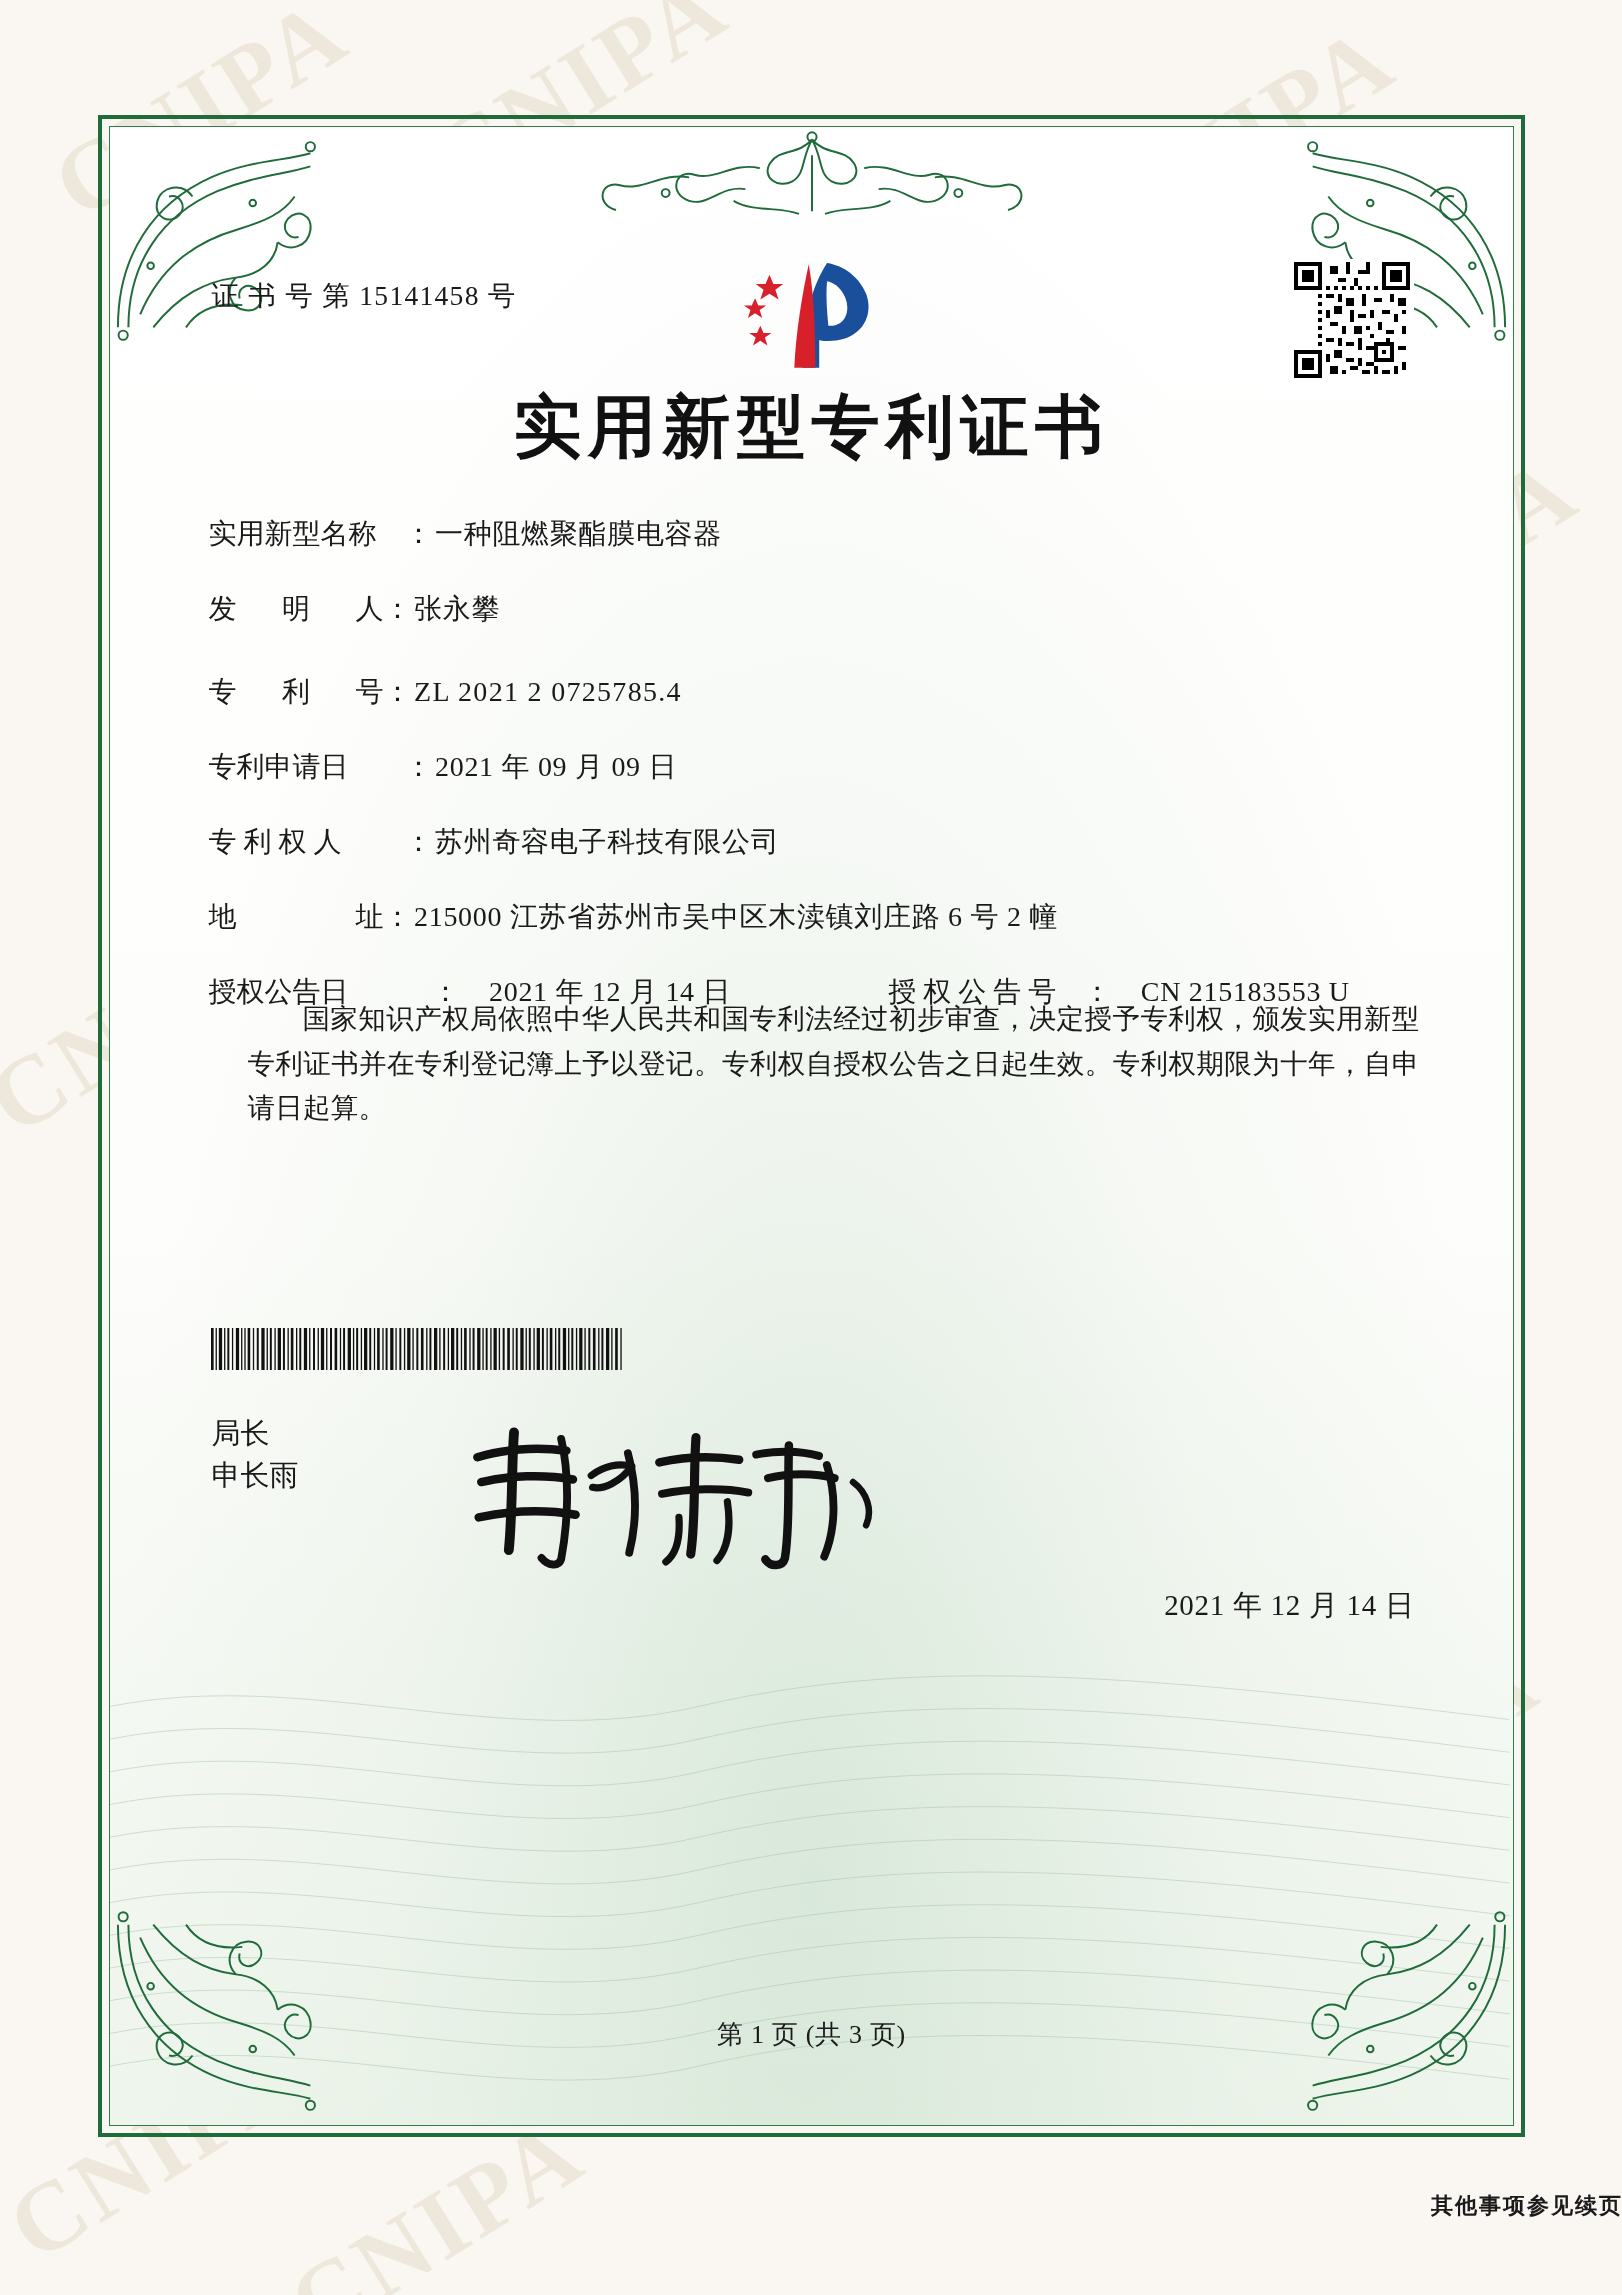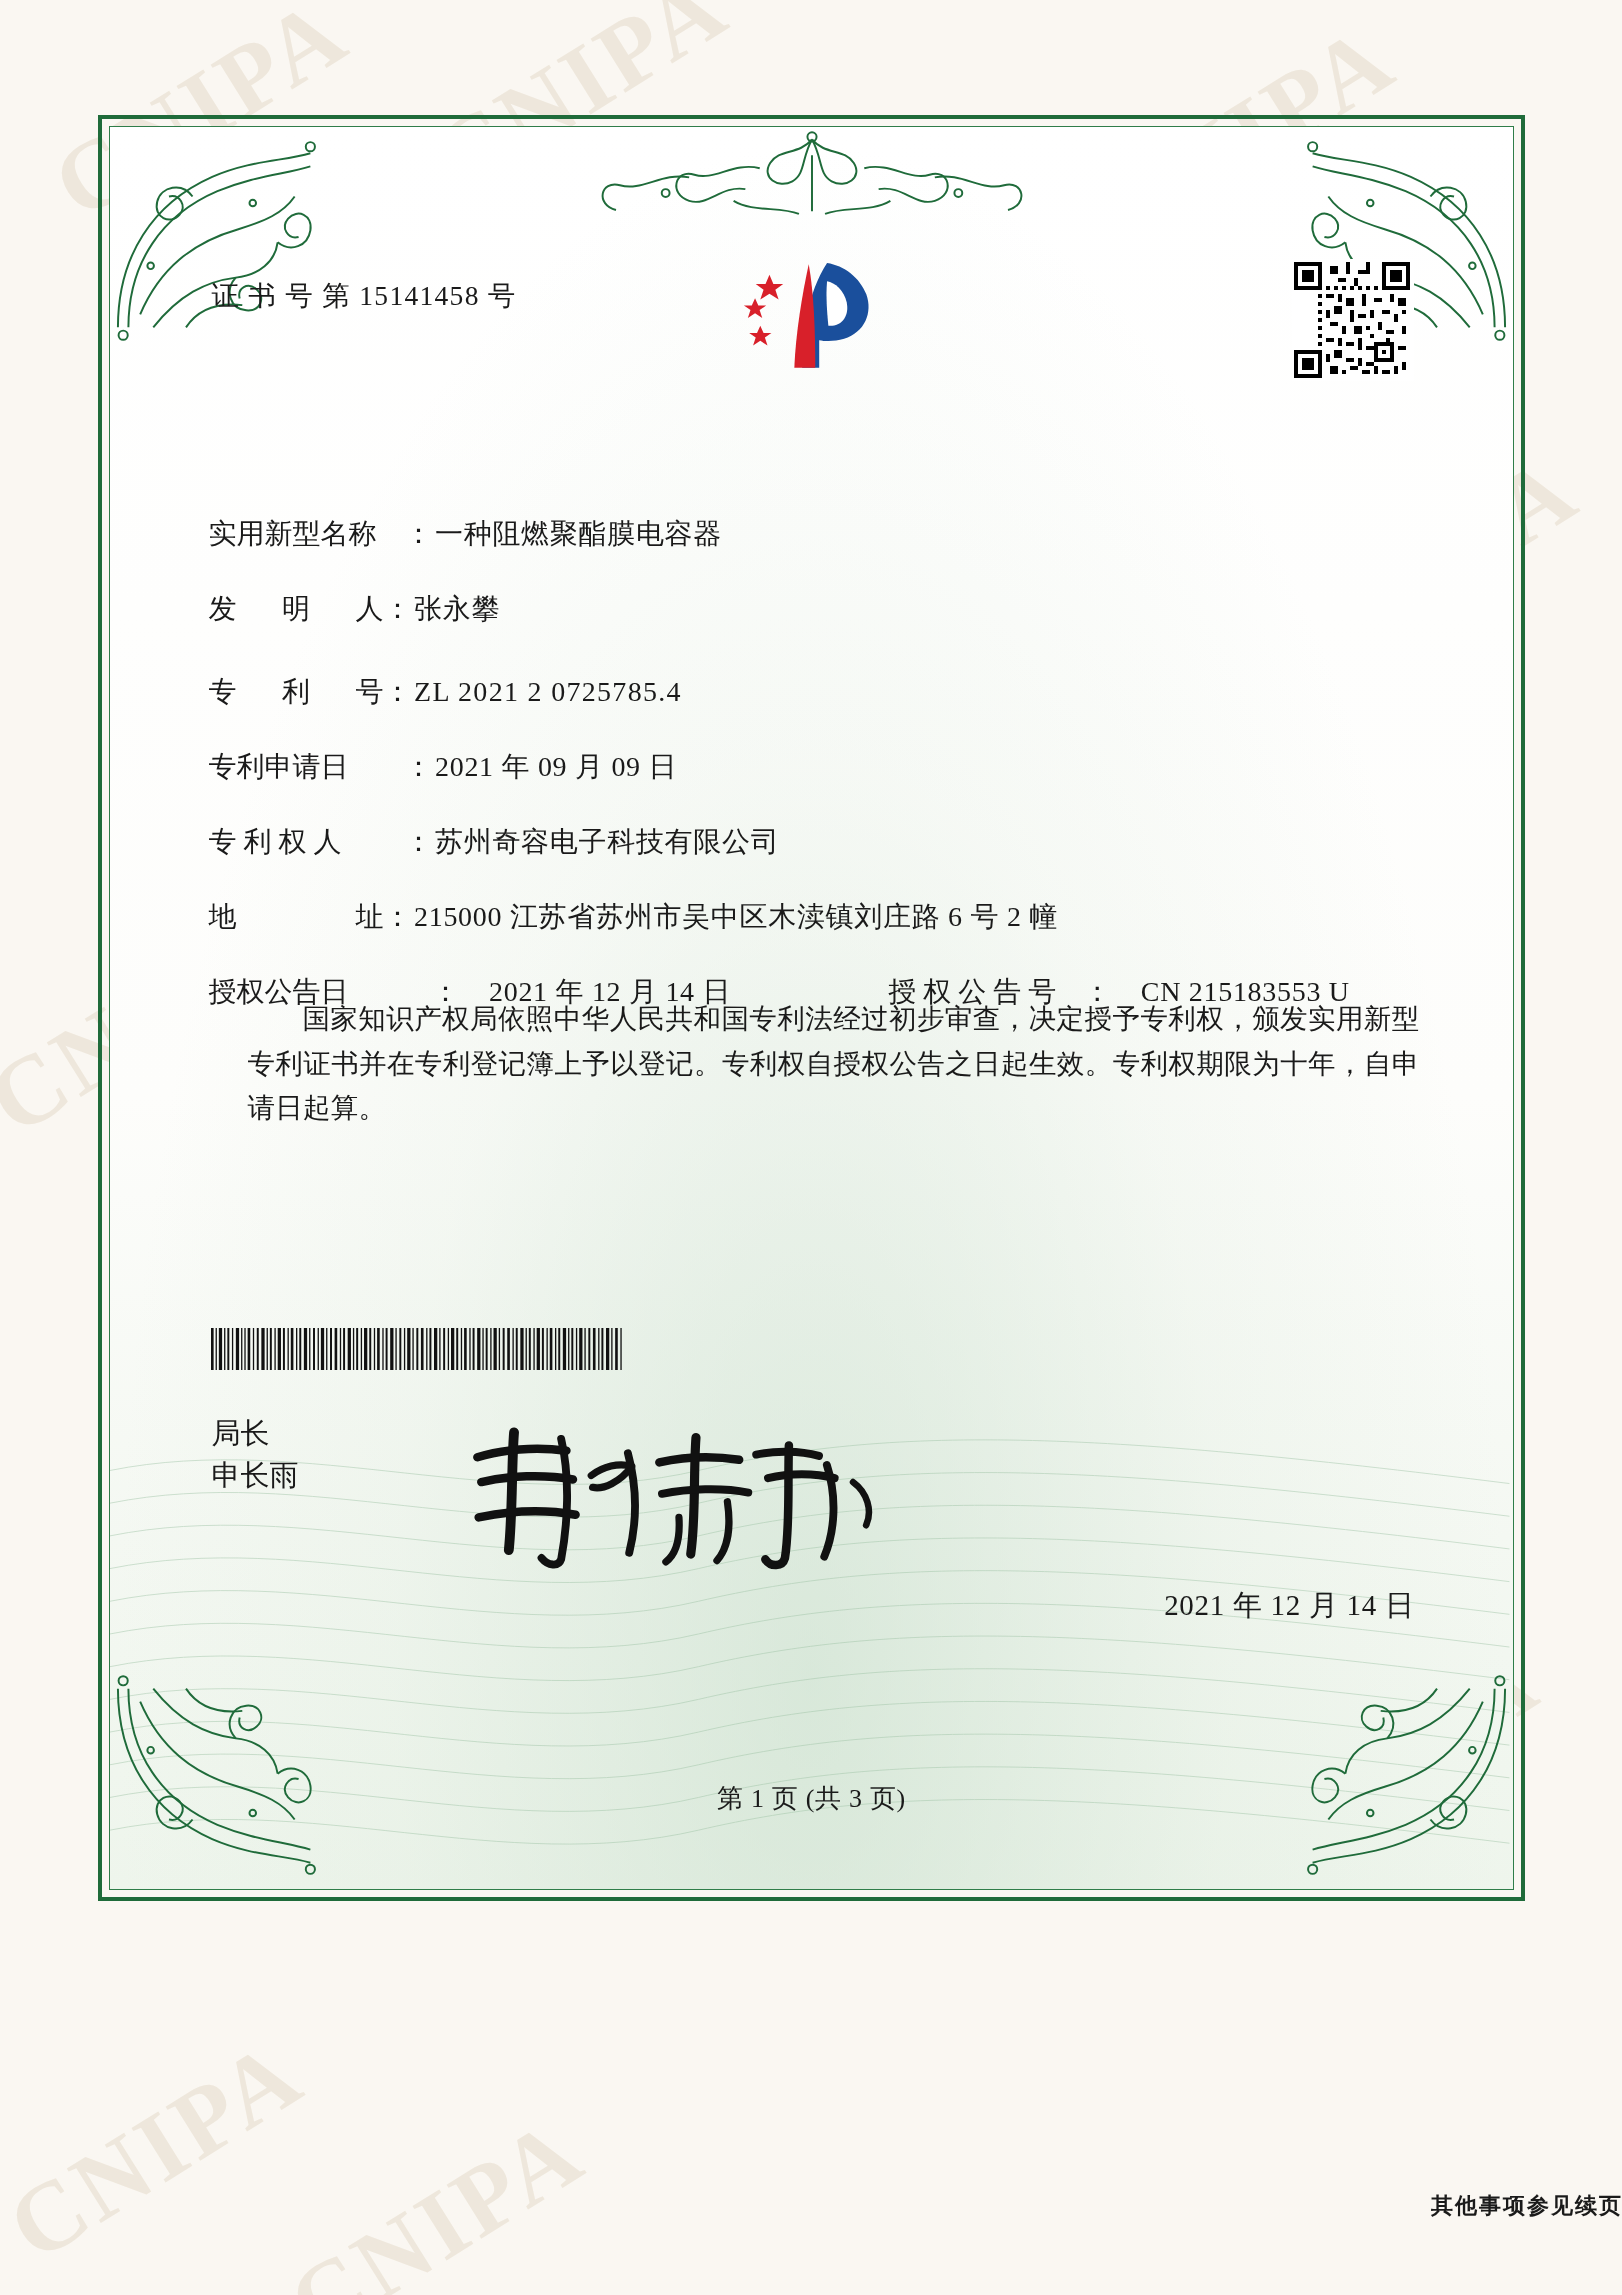--- a/index.html
+++ b/index.html
@@ -33,21 +33,21 @@
     white-space: nowrap;
     transform-origin: center center;
   }
 
   
   .page {
     position: absolute;
     left: 98px;
     top: 115px;
     width: 1427px;
-    height: 1786px;
+    height: 2022px;
     z-index: 1;
   }
   .border-outer {
     position: absolute;
     inset: 0;
     border: 4.6px solid #1f6b3a;
     box-sizing: border-box;
   }
   .border-inner {
     position: absolute;
@@ -461,20 +461,21 @@
         <path d="M160 14 C 150 60, 140 120, 138 172 L 170 172 C 170 118, 168 58, 160 14 Z" fill="#d8202a"></path>
 
         <g fill="#d8202a">
           <polygon points="100,30 106,44 121,44 109,53 114,68 100,59 86,68 91,53 79,44 94,44"></polygon>
           <polygon points="78,66 83,77 95,77 85,84 89,96 78,89 67,96 71,84 61,77 73,77"></polygon>
           <polygon points="86,108 91,119 103,119 93,126 97,138 86,131 75,138 79,126 69,119 81,119"></polygon>
         </g>
       </g>
     </svg>
 
+    <div class="doc-title">实用新型专利证书</div>
 
     <div class="fields">
 
       <div class="field-row">
         <span class="f-label">实用新型名称</span>
         <span class="f-colon">：</span>
         <span class="f-value">一种阻燃聚酯膜电容器</span>
       </div>
 
       <div class="field-row">

